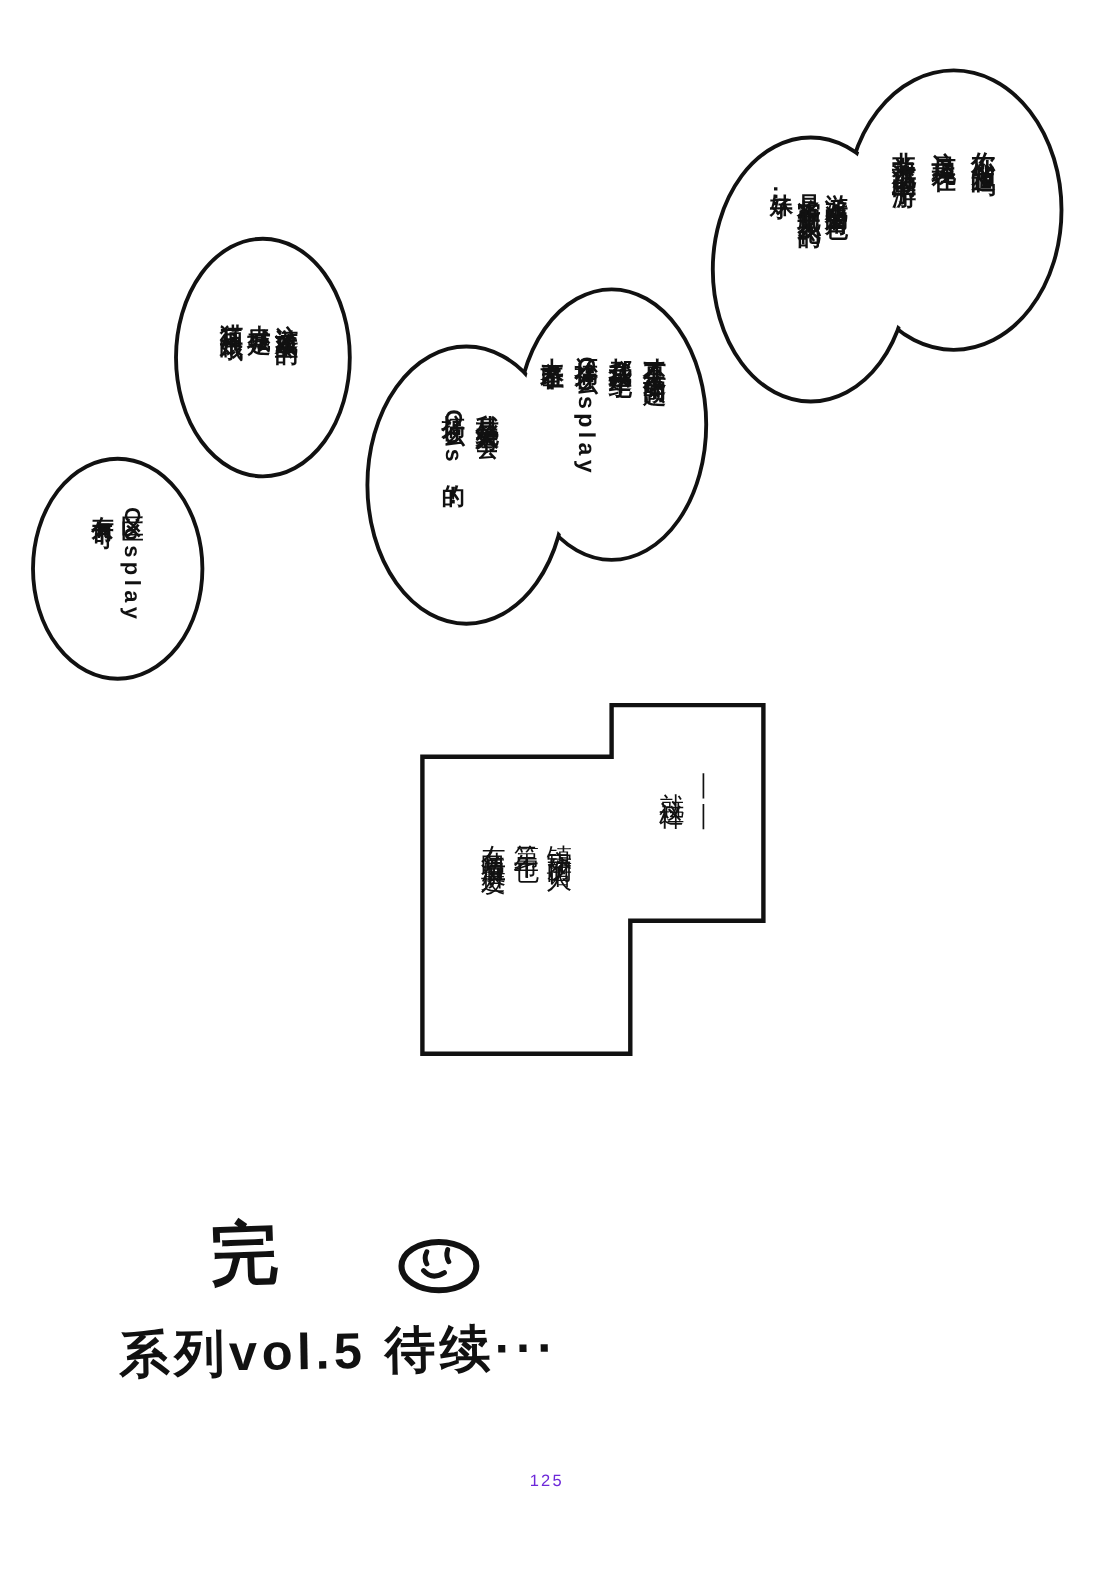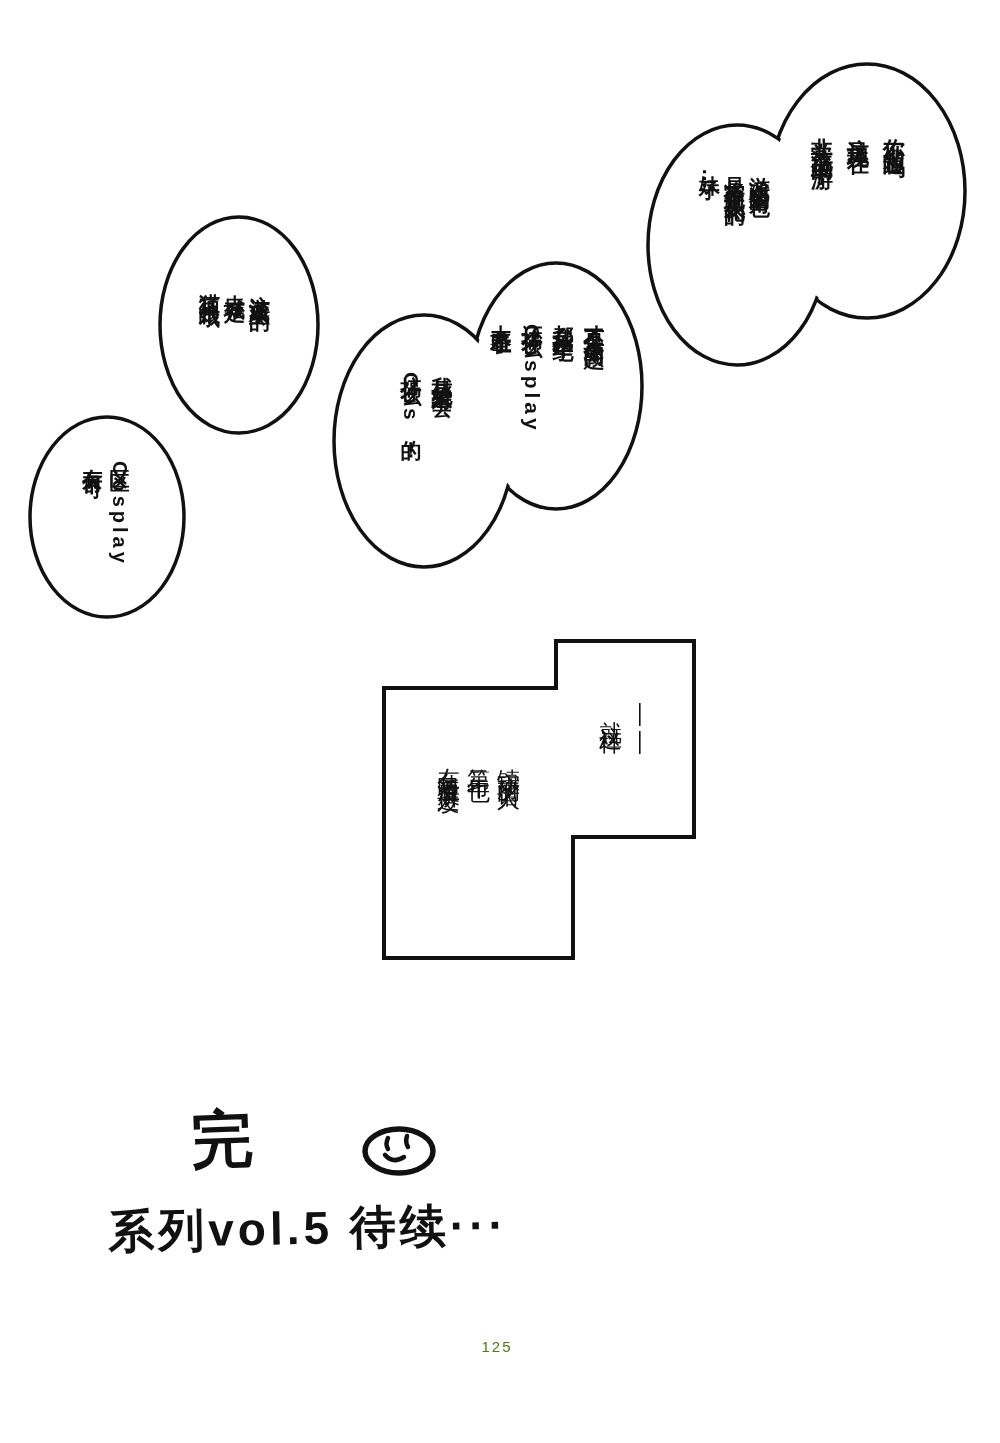--- a/index.html
+++ b/index.html
@@ -54,21 +54,21 @@
     font-size: 46px; font-weight: 700;
     letter-spacing: 4px;
     white-space: nowrap;
     z-index: 2;
   }
   .page-number {
     position: absolute;
     left: 497px; top: 1338px;
     transform: translateX(-50%);
     font-size: 15px;
-    color: #4d7c0f;
+    color: #6d28d9;
     letter-spacing: 2px;
     z-index: 2;
   }
 </style>
 </head>
 <body>
 
 <div class="page">
 
   <svg class="art" viewBox="0 0 1000 1443">

